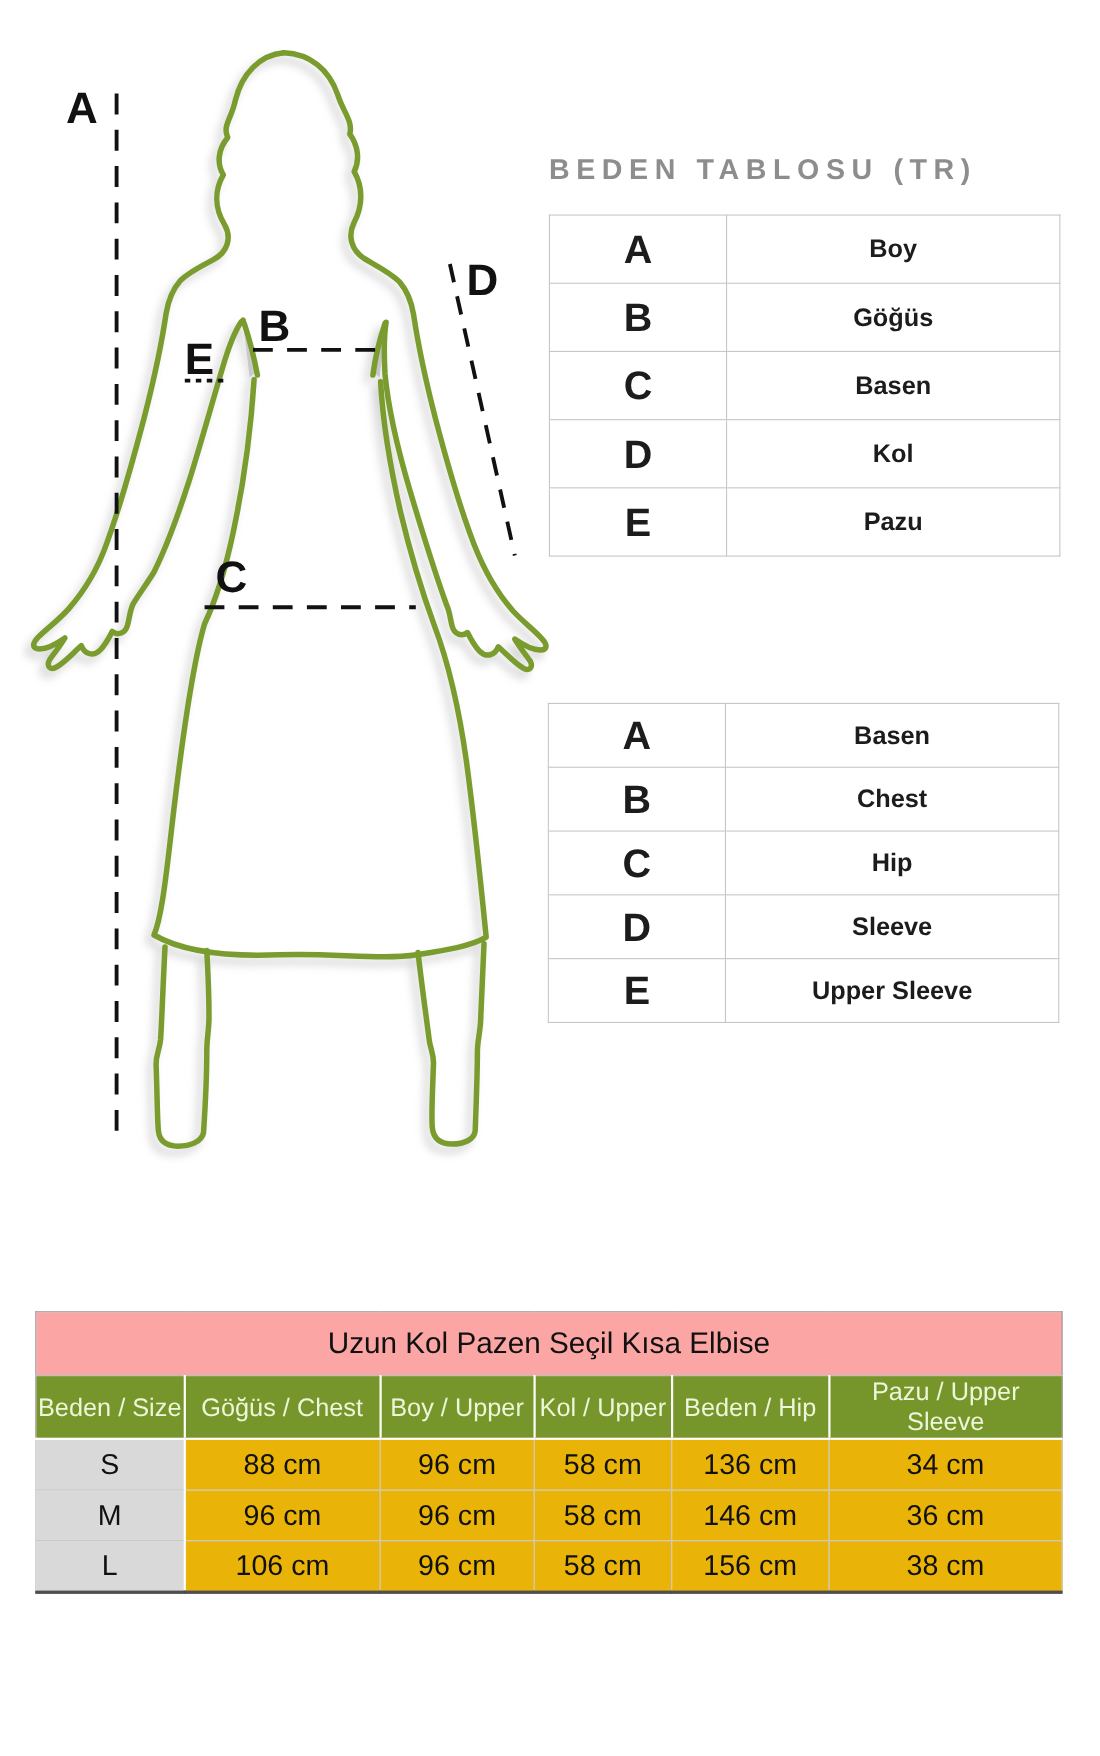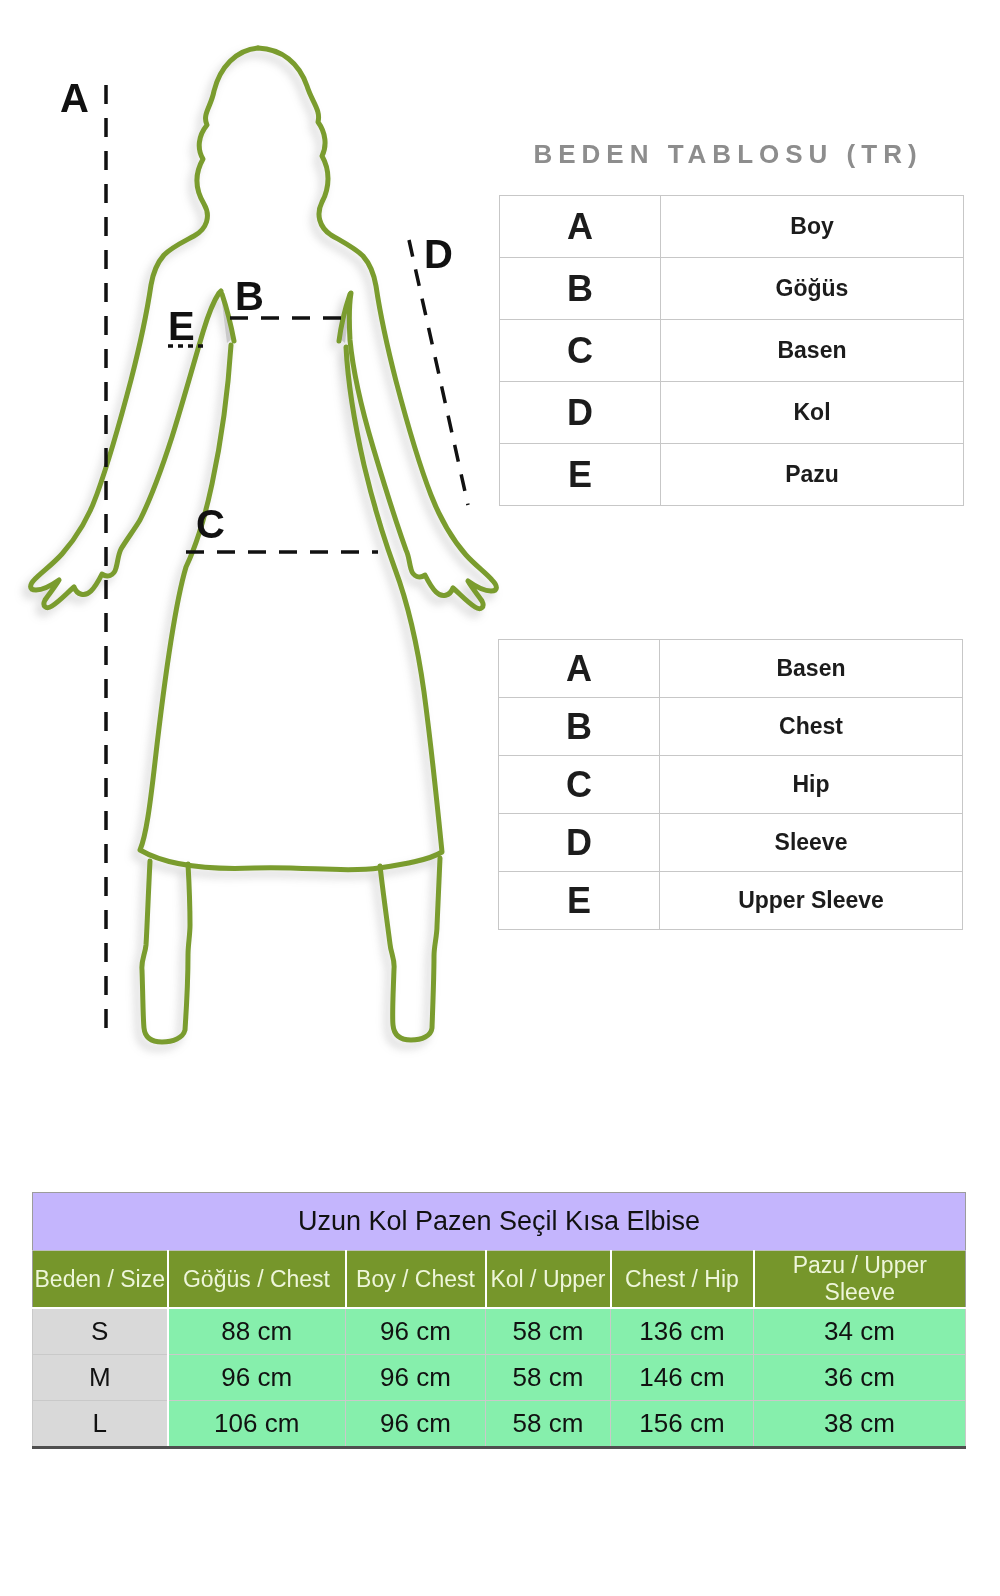--- a/index.html
+++ b/index.html
@@ -12,21 +12,21 @@
   }
   
   .figure-svg{position:absolute;left:0;top:0;}
   .green-lines{filter:drop-shadow(-5px 6px 4px rgba(90,90,90,0.28));}
   .green-lines path{stroke:#7a9c2e;stroke-width:5;fill:none;stroke-linecap:round;stroke-linejoin:round;}
   .sliver{fill:#d9d9d9;stroke:none;}
   .dash-line{stroke:#111111;stroke-width:3.5;fill:none;}
   .fig-label{font-family:"Liberation Sans",sans-serif;font-weight:bold;font-size:40px;fill:#111111;}
   
   .tbl-title{
-    position:absolute;text-align:center;
+    position:absolute;text-align:left;
     font-weight:bold;font-size:26px;letter-spacing:6px;color:#8d8d8d;
     white-space:nowrap;
   }
   table.key-table{
     position:absolute;border-collapse:collapse;table-layout:fixed;
     background:#ffffff;
   }
   table.key-table td{
     border:1px solid #c7c7c7;text-align:center;vertical-align:middle;
     color:#1c1c1c;
@@ -37,31 +37,31 @@
   table.en-table td{height:55px;}
   
   table.size-table{
     position:absolute;left:32px;top:1192px;width:933px;
     border-collapse:collapse;table-layout:fixed;
     border:1px solid #9c9c9c;border-bottom:3px solid #4f4f4f;
     font-family:"Liberation Sans",sans-serif;
   }
   table.size-table td,table.size-table th{text-align:center;vertical-align:middle;}
   tr.title-row td{
-    height:55px;background:#c4b5fd;color:#111111;
+    height:55px;background:#fca5a5;color:#111111;
     font-size:27px;font-weight:normal;border-bottom:1px solid #bdbdbd;
   }
   tr.head-row th{
     height:50px;background:#76962b;color:#eef6da;
     font-size:23px;font-weight:normal;
     border-left:2px solid #ffffff;border-bottom:2px solid #ffffff;
   }
   tr.head-row th:first-child{border-left:none;margin-left:35px;}
   tr.data-row td{
-    height:43px;background:#86efac;color:#111111;font-size:26px;
+    height:43px;background:#eab308;color:#111111;font-size:26px;
     border:1px solid #c9c9c9;
   }
   tr.data-row td.size-cell{background:#d9d9d9;border-right:2px solid #ffffff;}
 </style>
 </head>
 <body>
 
 <div class="page">
 
   <svg class="figure-svg" width="520" height="1060" viewBox="0 0 520 1060">
@@ -235,23 +235,23 @@
         <col style="width:143px">
         <col style="width:212px">
     </colgroup>
     <tbody>
         <tr class="title-row">
       <td colspan="6">Uzun Kol Pazen Seçil Kısa Elbise</td>
     </tr>
     <tr class="head-row">
       <th>Beden / Size</th>
       <th>Göğüs / Chest</th>
-      <th>Boy / Chest</th>
+      <th>Boy / Upper</th>
       <th>Kol / Upper</th>
-      <th>Chest / Hip</th>
+      <th>Beden / Hip</th>
       <th>Pazu / Upper Sleeve</th>
     </tr>
     <tr class="data-row">
       <td class="size-cell">S</td>
       <td>88 cm</td>
       <td>96 cm</td>
       <td>58 cm</td>
       <td>136 cm</td>
       <td>34 cm</td>
     </tr>

